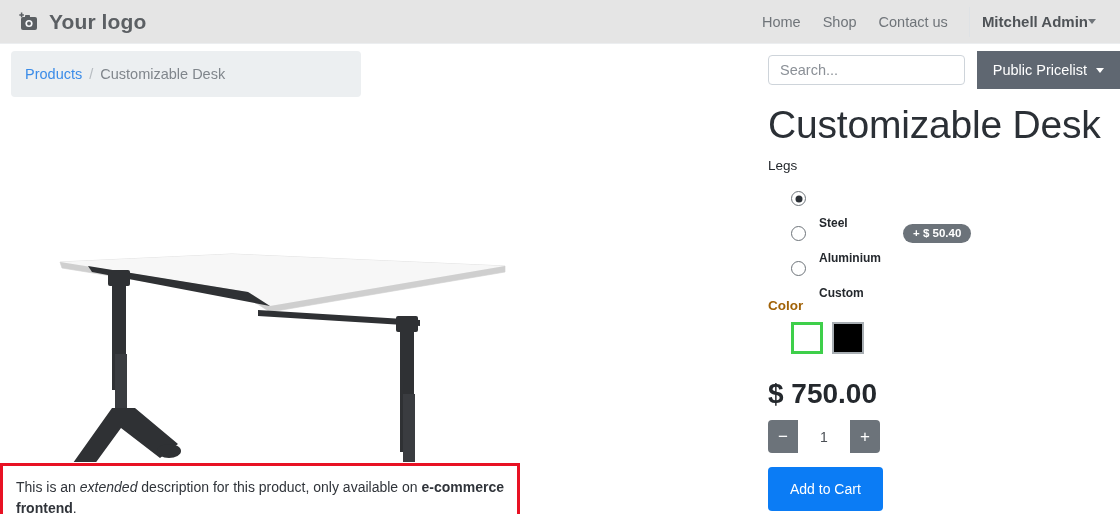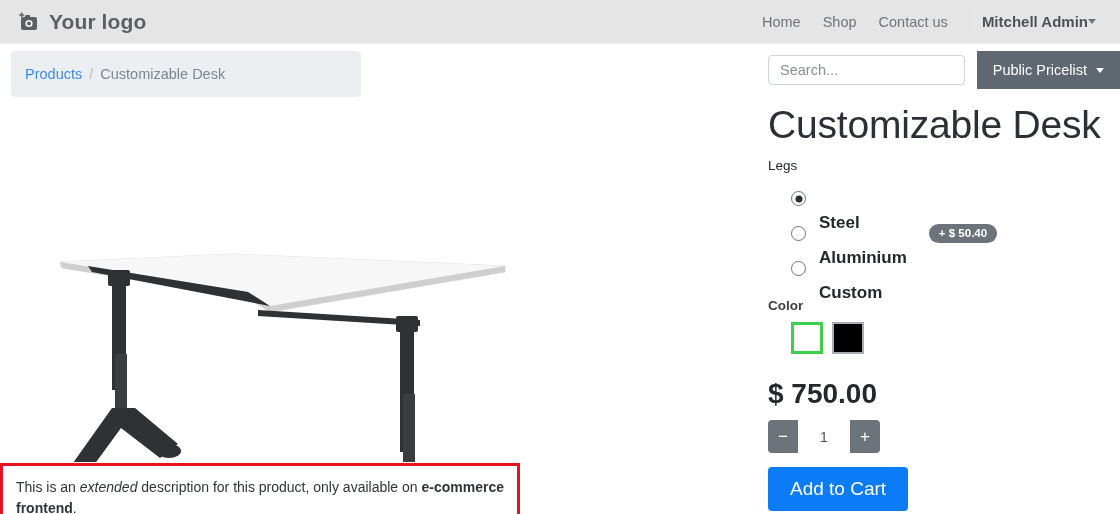--- a/index.html
+++ b/index.html
@@ -193,21 +193,21 @@
   .radio.checked::after {
     content: "";
     position: absolute;
     left: 50%; top: 50%;
     transform: translate(-50%, -50%);
     width: 7px; height: 7px;
     border-radius: 50%;
     background: #2b3036;
   }
   .radio-label {
-    font-size: 17px;
+    font-size: 12px;
     font-weight: bold;
     color: #24282d;
     margin-top: 48px;
   }
   .price-badge {
     margin-left: 9px;
     background: #6c737a;
     color: #fff;
     font-size: 11.5px;
     font-weight: bold;
@@ -215,21 +215,21 @@
     padding: 3px 10px 4px 10px;
     white-space: nowrap;
     display: inline-block;
     vertical-align: middle;
   }
 
   .color-label {
     margin: 12px 0 0 8px;
     font-size: 13.5px;
     font-weight: bold;
-    color: #404040;
+    color: #a16207;
   }
   .swatches {
     margin: 9px 0 0 31px;
     display: flex;
     gap: 9px;
   }
   .swatch {
     width: 32px; height: 32px;
     cursor: pointer;
   }
@@ -281,21 +281,21 @@
   }
 
   .add-cart {
     margin: 14px 0 0 8px;
     background: #0b7cf5;
     color: #fff;
     border: none;
     border-radius: 4px;
     height: 44px;
     padding: 0 22px;
-    font-size: 19px;
+    font-size: 14px;
     cursor: pointer;
     font-family: "Liberation Sans", sans-serif;
     font-weight: normal;
   }
 </style>
 </head>
 <body>
 
 <div class="navbar">
   <div class="brand">

